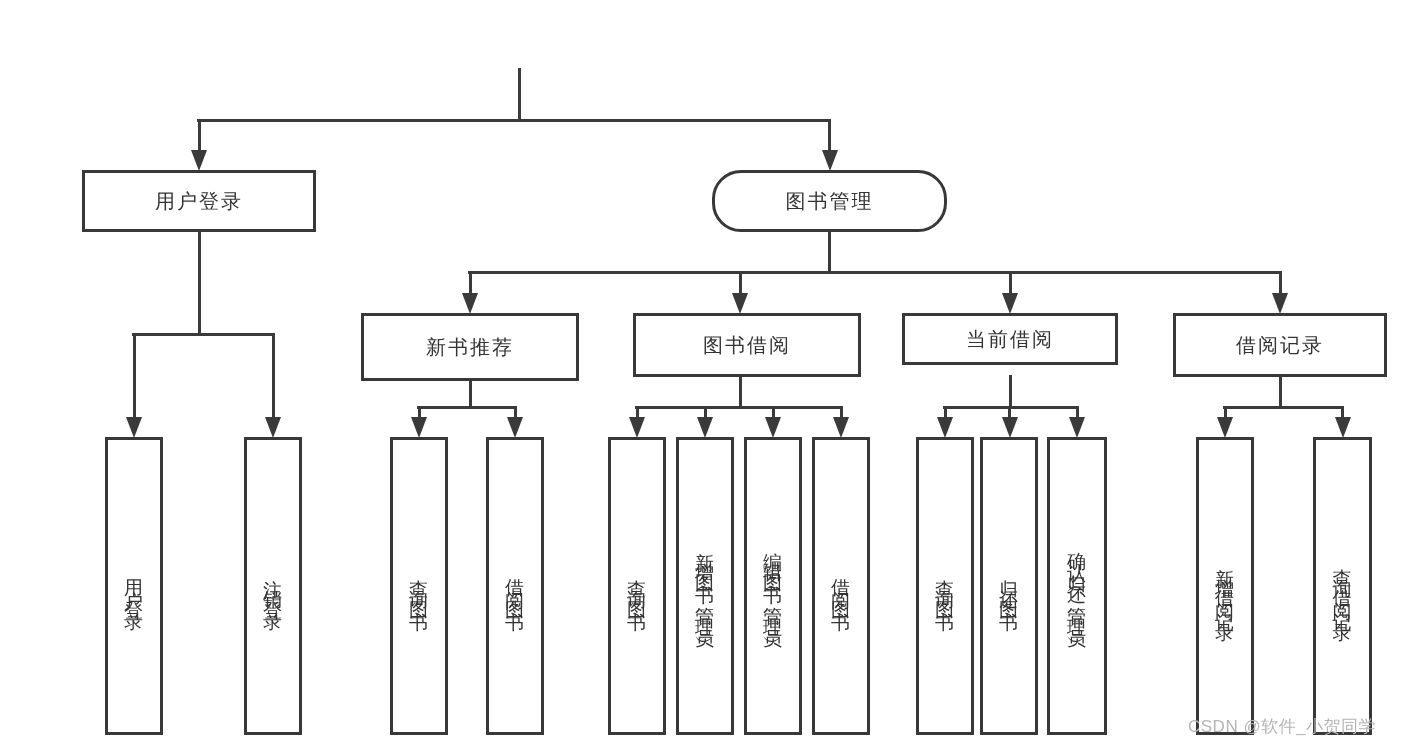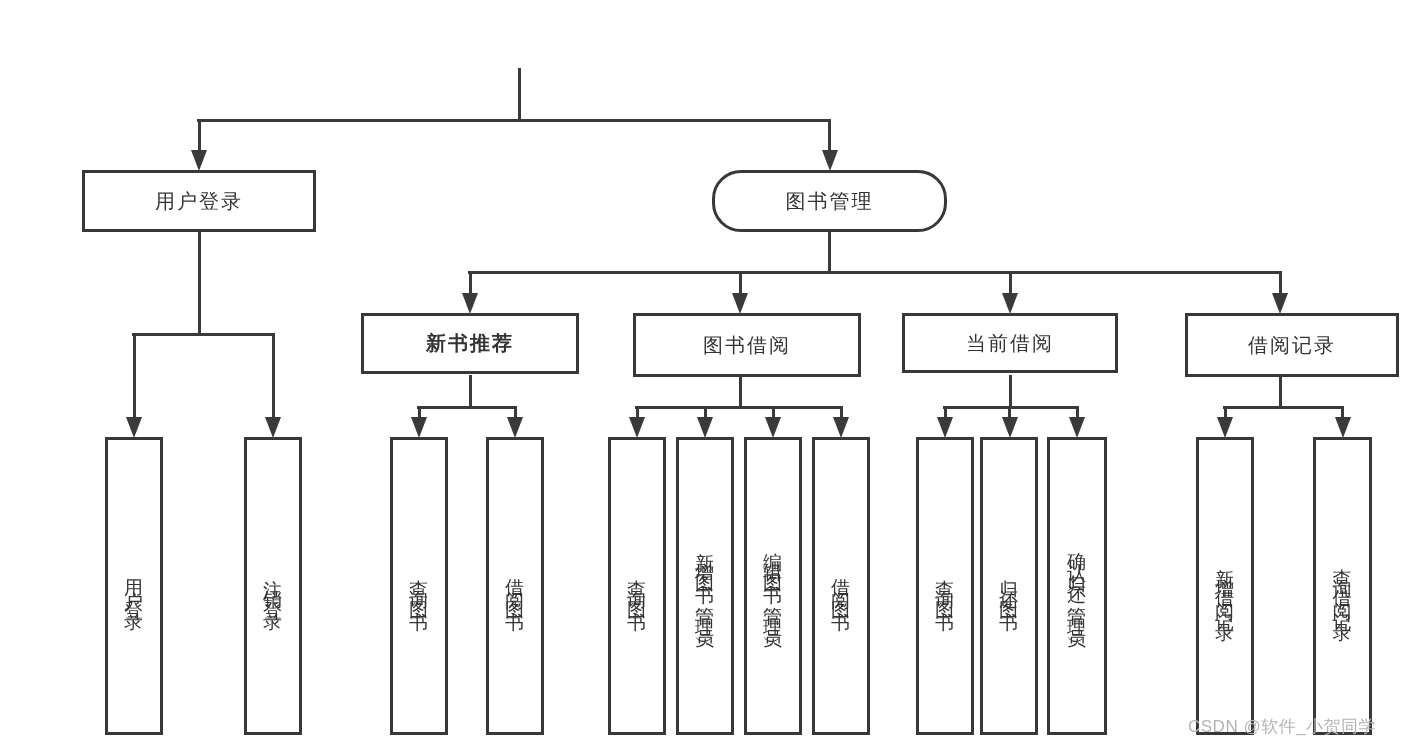--- a/index.html
+++ b/index.html
@@ -107,30 +107,30 @@
   <div class="ah" style="left:1334.5px;top:417px;"></div>
 
 
   <div class="box lvl" style="left:82px;top:170px;width:234px;height:62px;">
     <span>用户登录</span>
   </div>
   <div class="box lvl" style="left:712px;top:170px;width:235px;height:62px;border-radius:29px;">
     <span>图书管理</span>
   </div>
 
-  <div class="box lvl" style="left:361px;top:313px;width:218px;height:61px;font-weight:bold;">
+  <div class="box lvl" style="left:361px;top:313px;width:218px;height:68px;">
     <span>新书推荐</span>
   </div>
   <div class="box lvl" style="left:633px;top:313px;width:228px;height:64px;">
     <span>图书借阅</span>
   </div>
-  <div class="box lvl" style="left:902px;top:313px;width:216px;height:60px;">
+  <div class="box lvl" style="left:902px;top:313px;width:216px;height:52px;">
     <span>当前借阅</span>
   </div>
-  <div class="box lvl" style="left:1173px;top:313px;width:214px;height:64px;margin-left:12px;">
+  <div class="box lvl" style="left:1173px;top:313px;width:214px;height:64px;">
     <span>借阅记录</span>
   </div>
 
   <div class="box leaf" style="left:105px;top:437px;width:58px;height:298px;">
     <span>用户登录</span>
   </div>
   <div class="box leaf" style="left:244px;top:437px;width:58px;height:298px;">
     <span>注销登录</span>
   </div>
 

